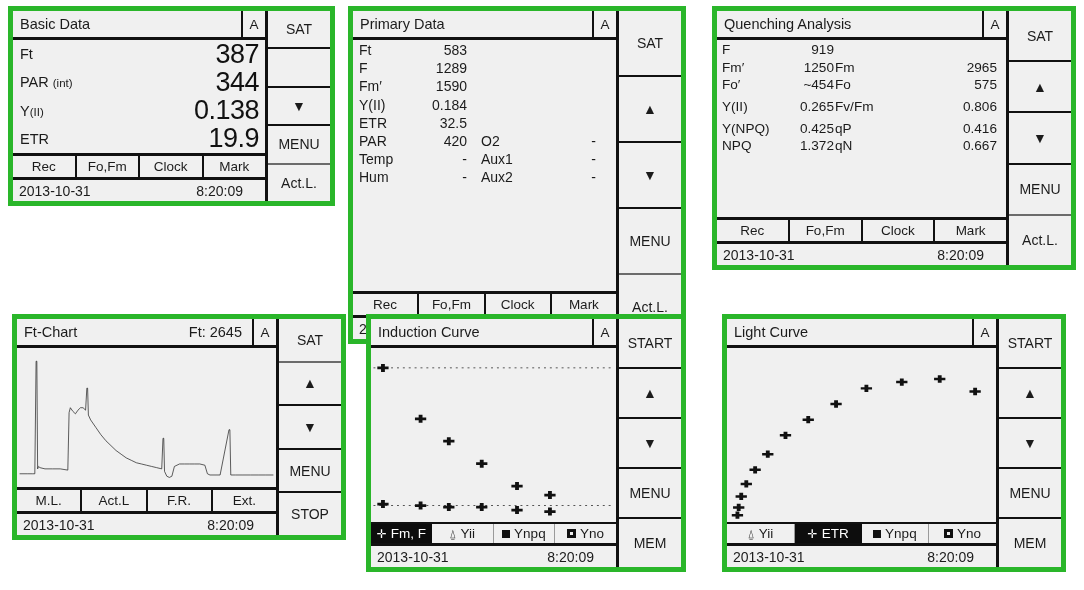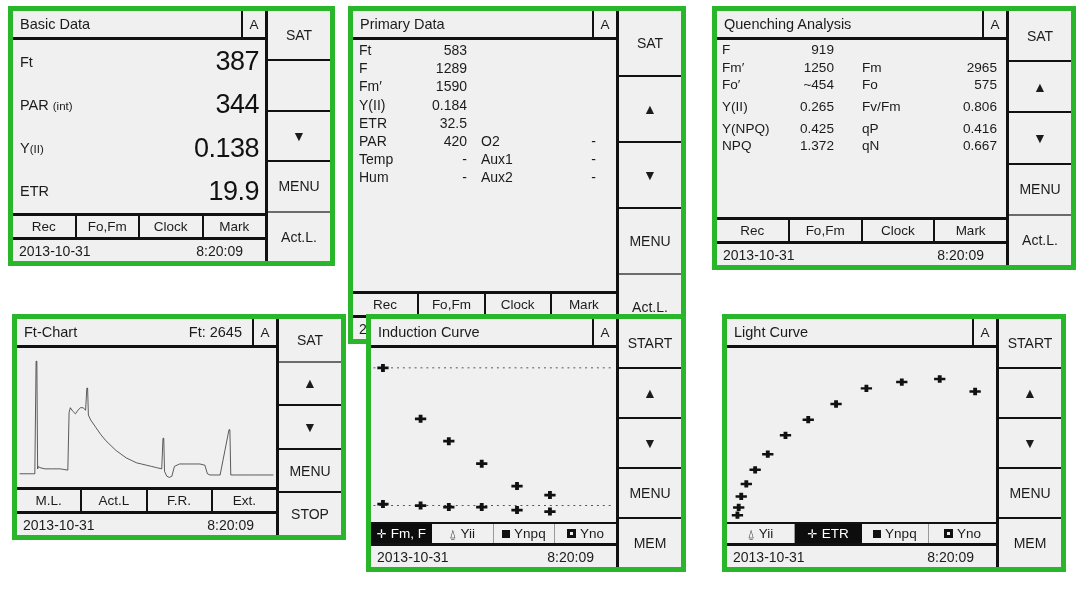--- a/index.html
+++ b/index.html
@@ -93,21 +93,21 @@
   .prow .c2{width:62px;flex:0 0 62px;text-align:right;white-space:nowrap;}
   .prow .c3{width:62px;flex:0 0 62px;padding-left:14px;white-space:nowrap;}
   .prow .c4{flex:1 1 auto;text-align:right;padding-right:16px;white-space:nowrap;}
 
   
   .qlist{padding:1px 3px 0 5px;height:100%;box-sizing:border-box;}
   .qrow{display:flex;align-items:center;height:17.6px;font-size:13.6px;color:#1b1b1b;}
   .qrow.gap{margin-top:4px;}
   .qrow .a1{width:57px;flex:0 0 57px;white-space:nowrap;}
   .qrow .a2{width:55px;flex:0 0 55px;text-align:right;white-space:nowrap;}
-  .qrow .a3{width:58px;flex:0 0 58px;padding-left:28px;white-space:nowrap;}
+  .qrow .a3{width:58px;flex:0 0 58px;padding-left:1px;white-space:nowrap;}
   .qrow .a4{flex:1 1 auto;text-align:right;padding-right:6px;white-space:nowrap;}
 
   
   .tabrow{
     display:flex;flex:0 0 auto;height:21px;
     border-top:3px solid #111;border-bottom:3px solid #111;
     background:#f0f0f0;
   }
   .tab{
     flex:1 1 0;
@@ -147,21 +147,21 @@
 
   
   .plot{position:absolute;inset:0;}
   .plot svg{display:block;width:100%;height:100%;}
 </style>
 </head>
 <body>
 
 <div class="stage">
 
-  <div class="device" style="left:8px;top:6px;width:327px;height:260px;">
+  <div class="device" style="left:8px;top:6px;width:327px;height:200px;">
     <div class="screen">
       <div class="titlerow">
         <div class="title">Basic Data</div>
         <div class="abadge">A</div>
       </div>
       <div class="body">
         <div class="bigrows">
           <div class="bigrow">
             <div class="lbl"><span>Ft</span><span class="small"></span></div>
             <div class="val">387</div>

